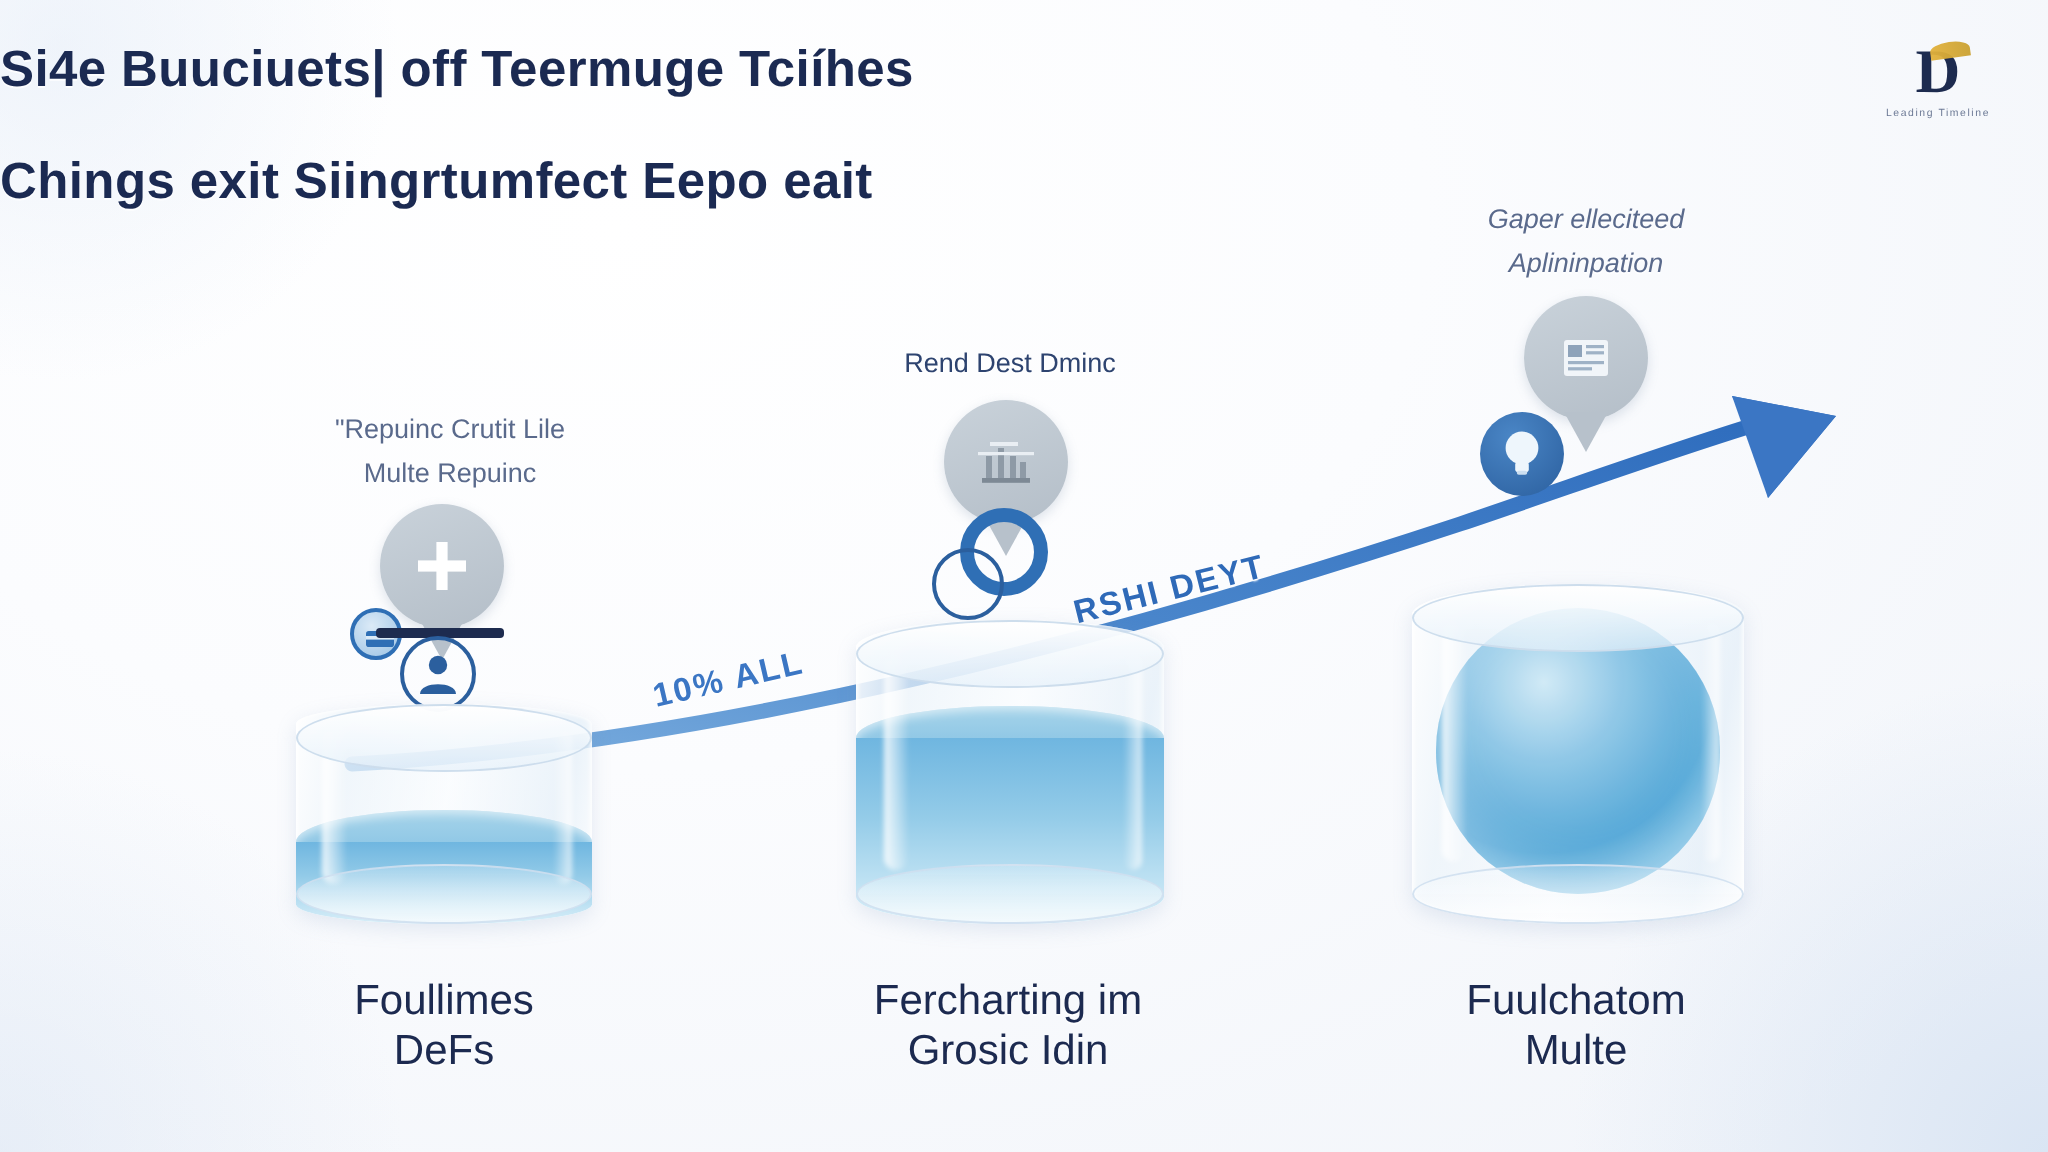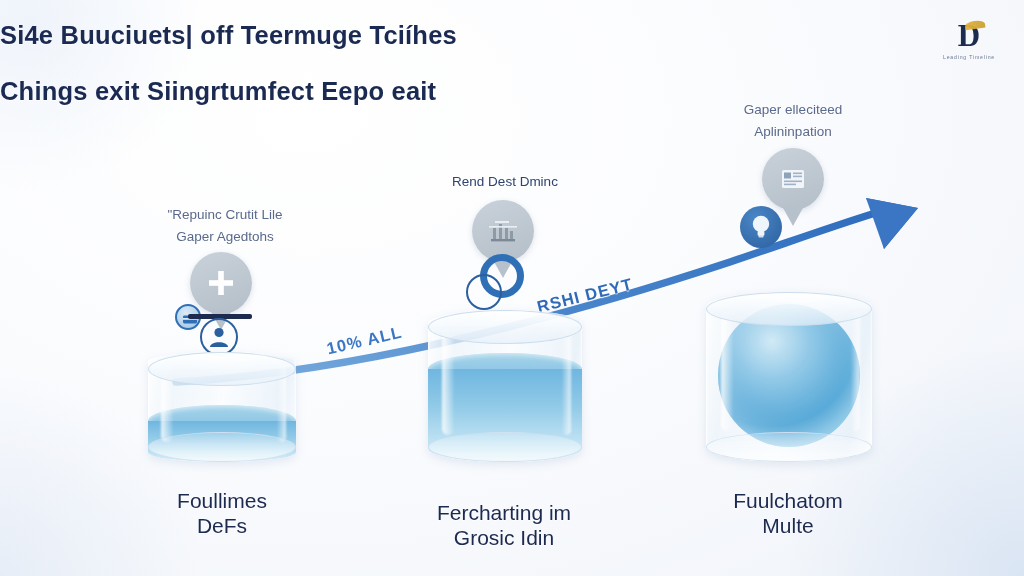--- a/index.html
+++ b/index.html
@@ -270,21 +270,21 @@
       <path d="M176,382 C360,372 560,318 730,262 C795,240 850,220 892,208" fill="none" stroke="url(#agrad)" stroke-width="7.5" stroke-linecap="round"></path>
       <path d="M866,198 L918,208 L884,249 L878,222 Z" fill="#2e6cbd"></path>
       <path d="M866,198 L918,208 L884,249 Z" fill="#3b76c4"></path>
     </svg>
     <div class="arrow-label a1">10% ALL</div>
     <div class="arrow-label a2">RSHI DEYT</div>
   </div>
 
   <div class="upper-label dim" style="left:118px; top:204px; width:214px;">
     <span class="sp">"Repuinc Crutit Lile</span>
-    <span class="sp">Gaper Agedtohs</span>
+    <span class="sp">Multe Repuinc</span>
   </div>
 
   <div class="pin" style="left:190px; top:252px;">
     <div class="drop">
       <div class="glyph">
         <svg width="34" height="34" viewBox="0 0 34 34">
           <rect x="14.2" y="5" width="5.6" height="24" fill="#ffffff"></rect>
           <rect x="5" y="14.2" width="24" height="5.6" fill="#ffffff"></rect>
         </svg>
       </div>
@@ -353,26 +353,26 @@
         <div class="surface"></div>
         <div class="body"></div>
       </div>
       <div class="sheen"></div>
       <div class="sheen r"></div>
     </div>
     <div class="rim-top"></div>
     <div class="rim-bot"></div>
   </div>
 
-  <div class="caption" style="left:404px; top:500px; width:200px;">
+  <div class="caption" style="left:404px; top:488px; width:200px;">
     <span class="sp">Fercharting im</span>
     <span class="sp">Grosic Idin</span>
   </div>
 
-  <div class="upper-label dim" style="left:680px; top:99px; width:226px;">
+  <div class="upper-label dim" style="left:680px; top:99px; width:226px;font-style:italic;">
     <span class="sp">Gaper elleciteed</span>
     <span class="sp">Aplininpation</span>
   </div>
 
   <div class="pin" style="left:762px; top:148px;">
     <div class="drop">
       <div class="glyph">
         <svg width="34" height="30" viewBox="0 0 34 30">
           <rect x="6" y="6" width="22" height="18" rx="1.5" fill="#f1f5f9"></rect>
           <rect x="8" y="8.5" width="7" height="6" fill="#8ea3ba"></rect>

